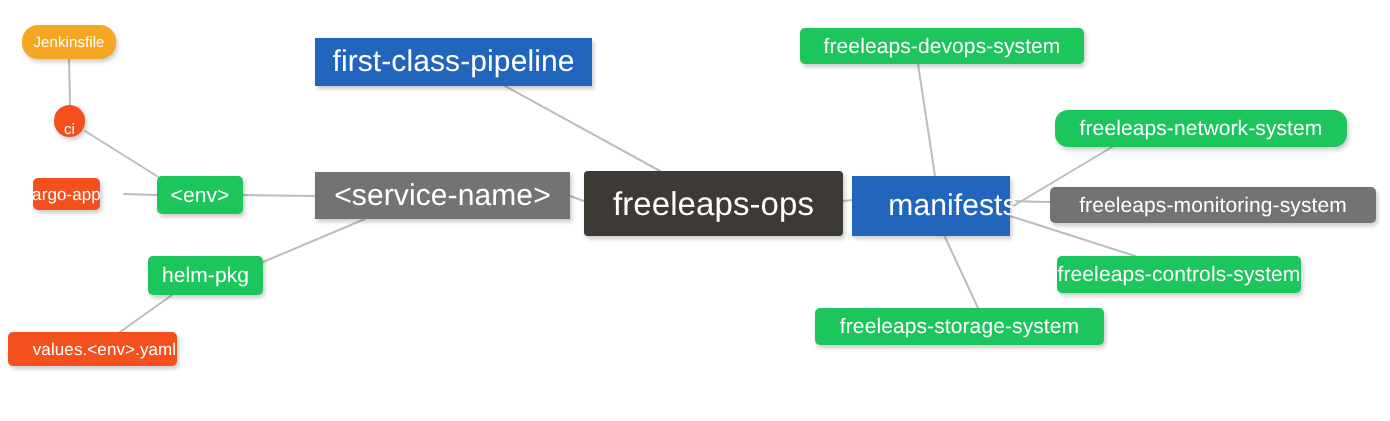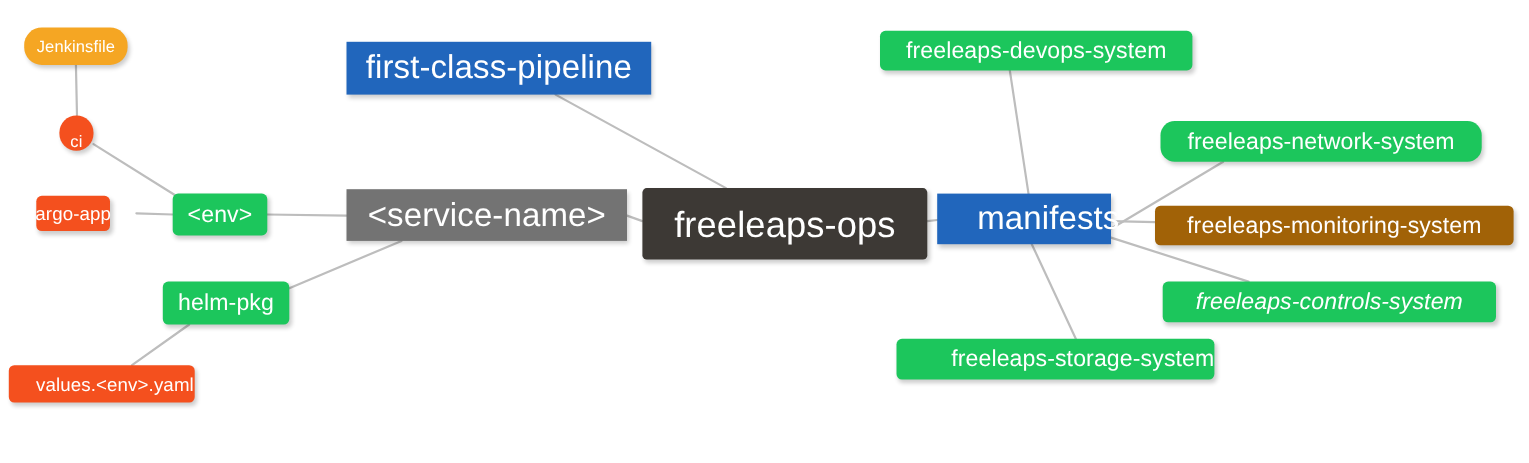--- a/index.html
+++ b/index.html
@@ -95,32 +95,32 @@
       </div>
       <div class="mm-node tier-main" style="left: 315px; top: 38px; width: 277px; height: 48px; background: rgb(33, 102, 188);">
         <span class="mm-label">first-class-pipeline</span>
       </div>
       <div class="mm-node tier-main" style="left: 315px; top: 172px; width: 255px; height: 47px; background: #737373;">
         <span class="mm-label">&lt;service-name&gt;</span>
       </div>
       <div class="mm-node tier-root" style="left: 584px; top: 171px; width: 259px; height: 65px; background: rgb(61, 57, 53);">
         <span class="mm-label">freeleaps-ops</span>
       </div>
-      <div class="mm-node tier-main" style="left: 852px; top: 176px; width: 158px; height: 46px; background: rgb(33, 102, 188); padding-left: 44px;">
+      <div class="mm-node tier-main" style="left: 852px; top: 176px; width: 158px; height: 60px; background: rgb(33, 102, 188); padding-left: 44px;">
         <span class="mm-label">manifests</span>
       </div>
       <div class="mm-node tier-leaf" style="left: 800px; top: 28px; width: 284px; height: 36px; background: rgb(28, 198, 92);">
         <span class="mm-label">freeleaps-devops-system</span>
       </div>
       <div class="mm-node tier-leaf" style="left: 1055px; top: 110px; width: 292px; height: 37px; background: rgb(28, 198, 92); border-radius: 13px;">
         <span class="mm-label">freeleaps-network-system</span>
       </div>
-      <div class="mm-node tier-leaf" style="left: 1050px; top: 187px; width: 326px; height: 36px; background: #a16207;">
+      <div class="mm-node tier-leaf" style="left: 1050px; top: 187px; width: 326px; height: 36px; background: #737373;">
         <span class="mm-label">freeleaps-monitoring-system</span>
       </div>
-      <div class="mm-node tier-leaf" style="left: 1057px; top: 256px; width: 303px; height: 37px; background: rgb(28, 198, 92); font-style: italic;">
+      <div class="mm-node tier-leaf" style="left: 1057px; top: 256px; width: 244px; height: 37px; background: rgb(28, 198, 92);">
         <span class="mm-label">freeleaps-controls-system</span>
       </div>
-      <div class="mm-node tier-leaf" style="left: 815px; top: 308px; width: 289px; height: 37px; background: rgb(28, 198, 92); justify-content: flex-end;">
+      <div class="mm-node tier-leaf" style="left: 815px; top: 308px; width: 289px; height: 37px; background: rgb(28, 198, 92);">
         <span class="mm-label">freeleaps-storage-system</span>
       </div>
     </div>
 </div>
 
 </body></html>

